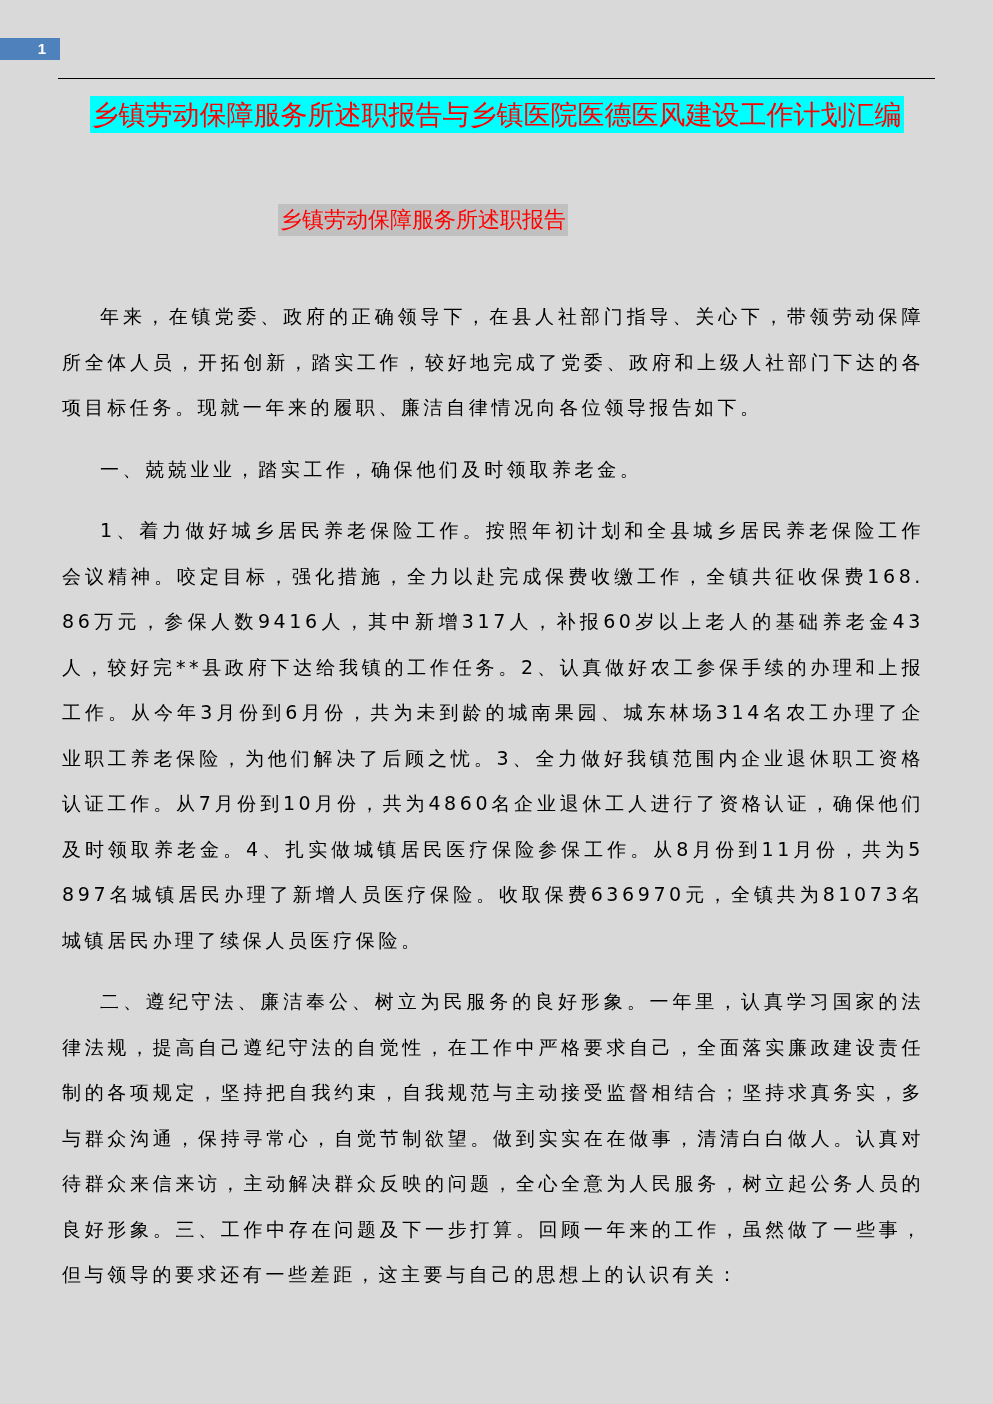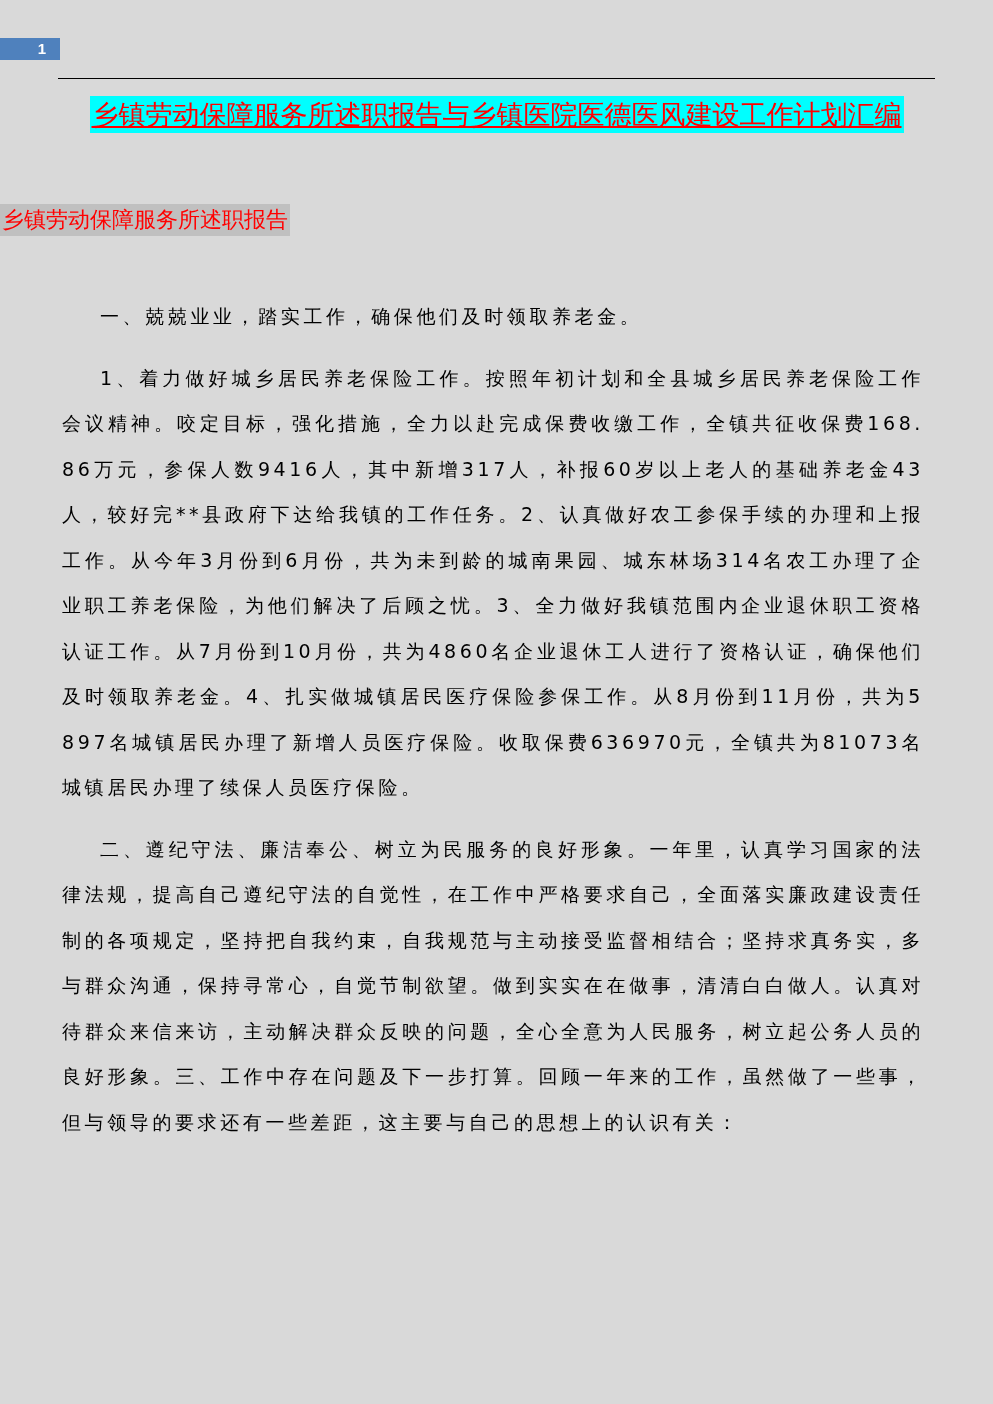--- a/index.html
+++ b/index.html
@@ -48,27 +48,27 @@
     }
     .doc-title {
       display: inline-block;
       background: #00ffff;
       color: #ff0000;
       font-size: 27px;
       line-height: 37px;
       padding: 0 2px;
       letter-spacing: 0px;
       white-space: nowrap;
-      text-decoration: underline;
     }
     .section-title-wrap {
       position: absolute;
       left: 0;
       top: 204px;
       width: 846px;
+      text-align: center;
     }
     .section-title {
       display: inline-block;
       background: #c0c0c0;
       color: #ff0000;
       font-size: 22px;
       line-height: 32px;
       padding: 0 2px;
       white-space: nowrap;
     }
@@ -100,16 +100,17 @@
 
 <div class="doc-title-wrap">
   <span class="doc-title">乡镇劳动保障服务所述职报告与乡镇医院医德医风建设工作计划汇编</span>
 </div>
 
 <div class="section-title-wrap">
   <span class="section-title">乡镇劳动保障服务所述职报告</span>
 </div>
 
 <div class="body">
+  <p class="para">年来，在镇党委、政府的正确领导下，在县人社部门指导、关心下，带领劳动保障所全体人员，开拓创新，踏实工作，较好地完成了党委、政府和上级人社部门下达的各项目标任务。现就一年来的履职、廉洁自律情况向各位领导报告如下。</p>
   <p class="para">一、兢兢业业，踏实工作，确保他们及时领取养老金。</p>
   <p class="para">1、着力做好城乡居民养老保险工作。按照年初计划和全县城乡居民养老保险工作会议精神。咬定目标，强化措施，全力以赴完成保费收缴工作，全镇共征收保费168.86万元，参保人数9416人，其中新增317人，补报60岁以上老人的基础养老金43人，较好完**县政府下达给我镇的工作任务。2、认真做好农工参保手续的办理和上报工作。从今年3月份到6月份，共为未到龄的城南果园、城东林场314名农工办理了企业职工养老保险，为他们解决了后顾之忧。3、全力做好我镇范围内企业退休职工资格认证工作。从7月份到10月份，共为4860名企业退休工人进行了资格认证，确保他们及时领取养老金。4、扎实做城镇居民医疗保险参保工作。从8月份到11月份，共为5897名城镇居民办理了新增人员医疗保险。收取保费636970元，全镇共为81073名城镇居民办理了续保人员医疗保险。</p>
   <p class="para">二、遵纪守法、廉洁奉公、树立为民服务的良好形象。一年里，认真学习国家的法律法规，提高自己遵纪守法的自觉性，在工作中严格要求自己，全面落实廉政建设责任制的各项规定，坚持把自我约束，自我规范与主动接受监督相结合；坚持求真务实，多与群众沟通，保持寻常心，自觉节制欲望。做到实实在在做事，清清白白做人。认真对待群众来信来访，主动解决群众反映的问题，全心全意为人民服务，树立起公务人员的良好形象。三、工作中存在问题及下一步打算。回顾一年来的工作，虽然做了一些事，但与领导的要求还有一些差距，这主要与自己的思想上的认识有关：</p>
 </div>
 
 </body></html>

